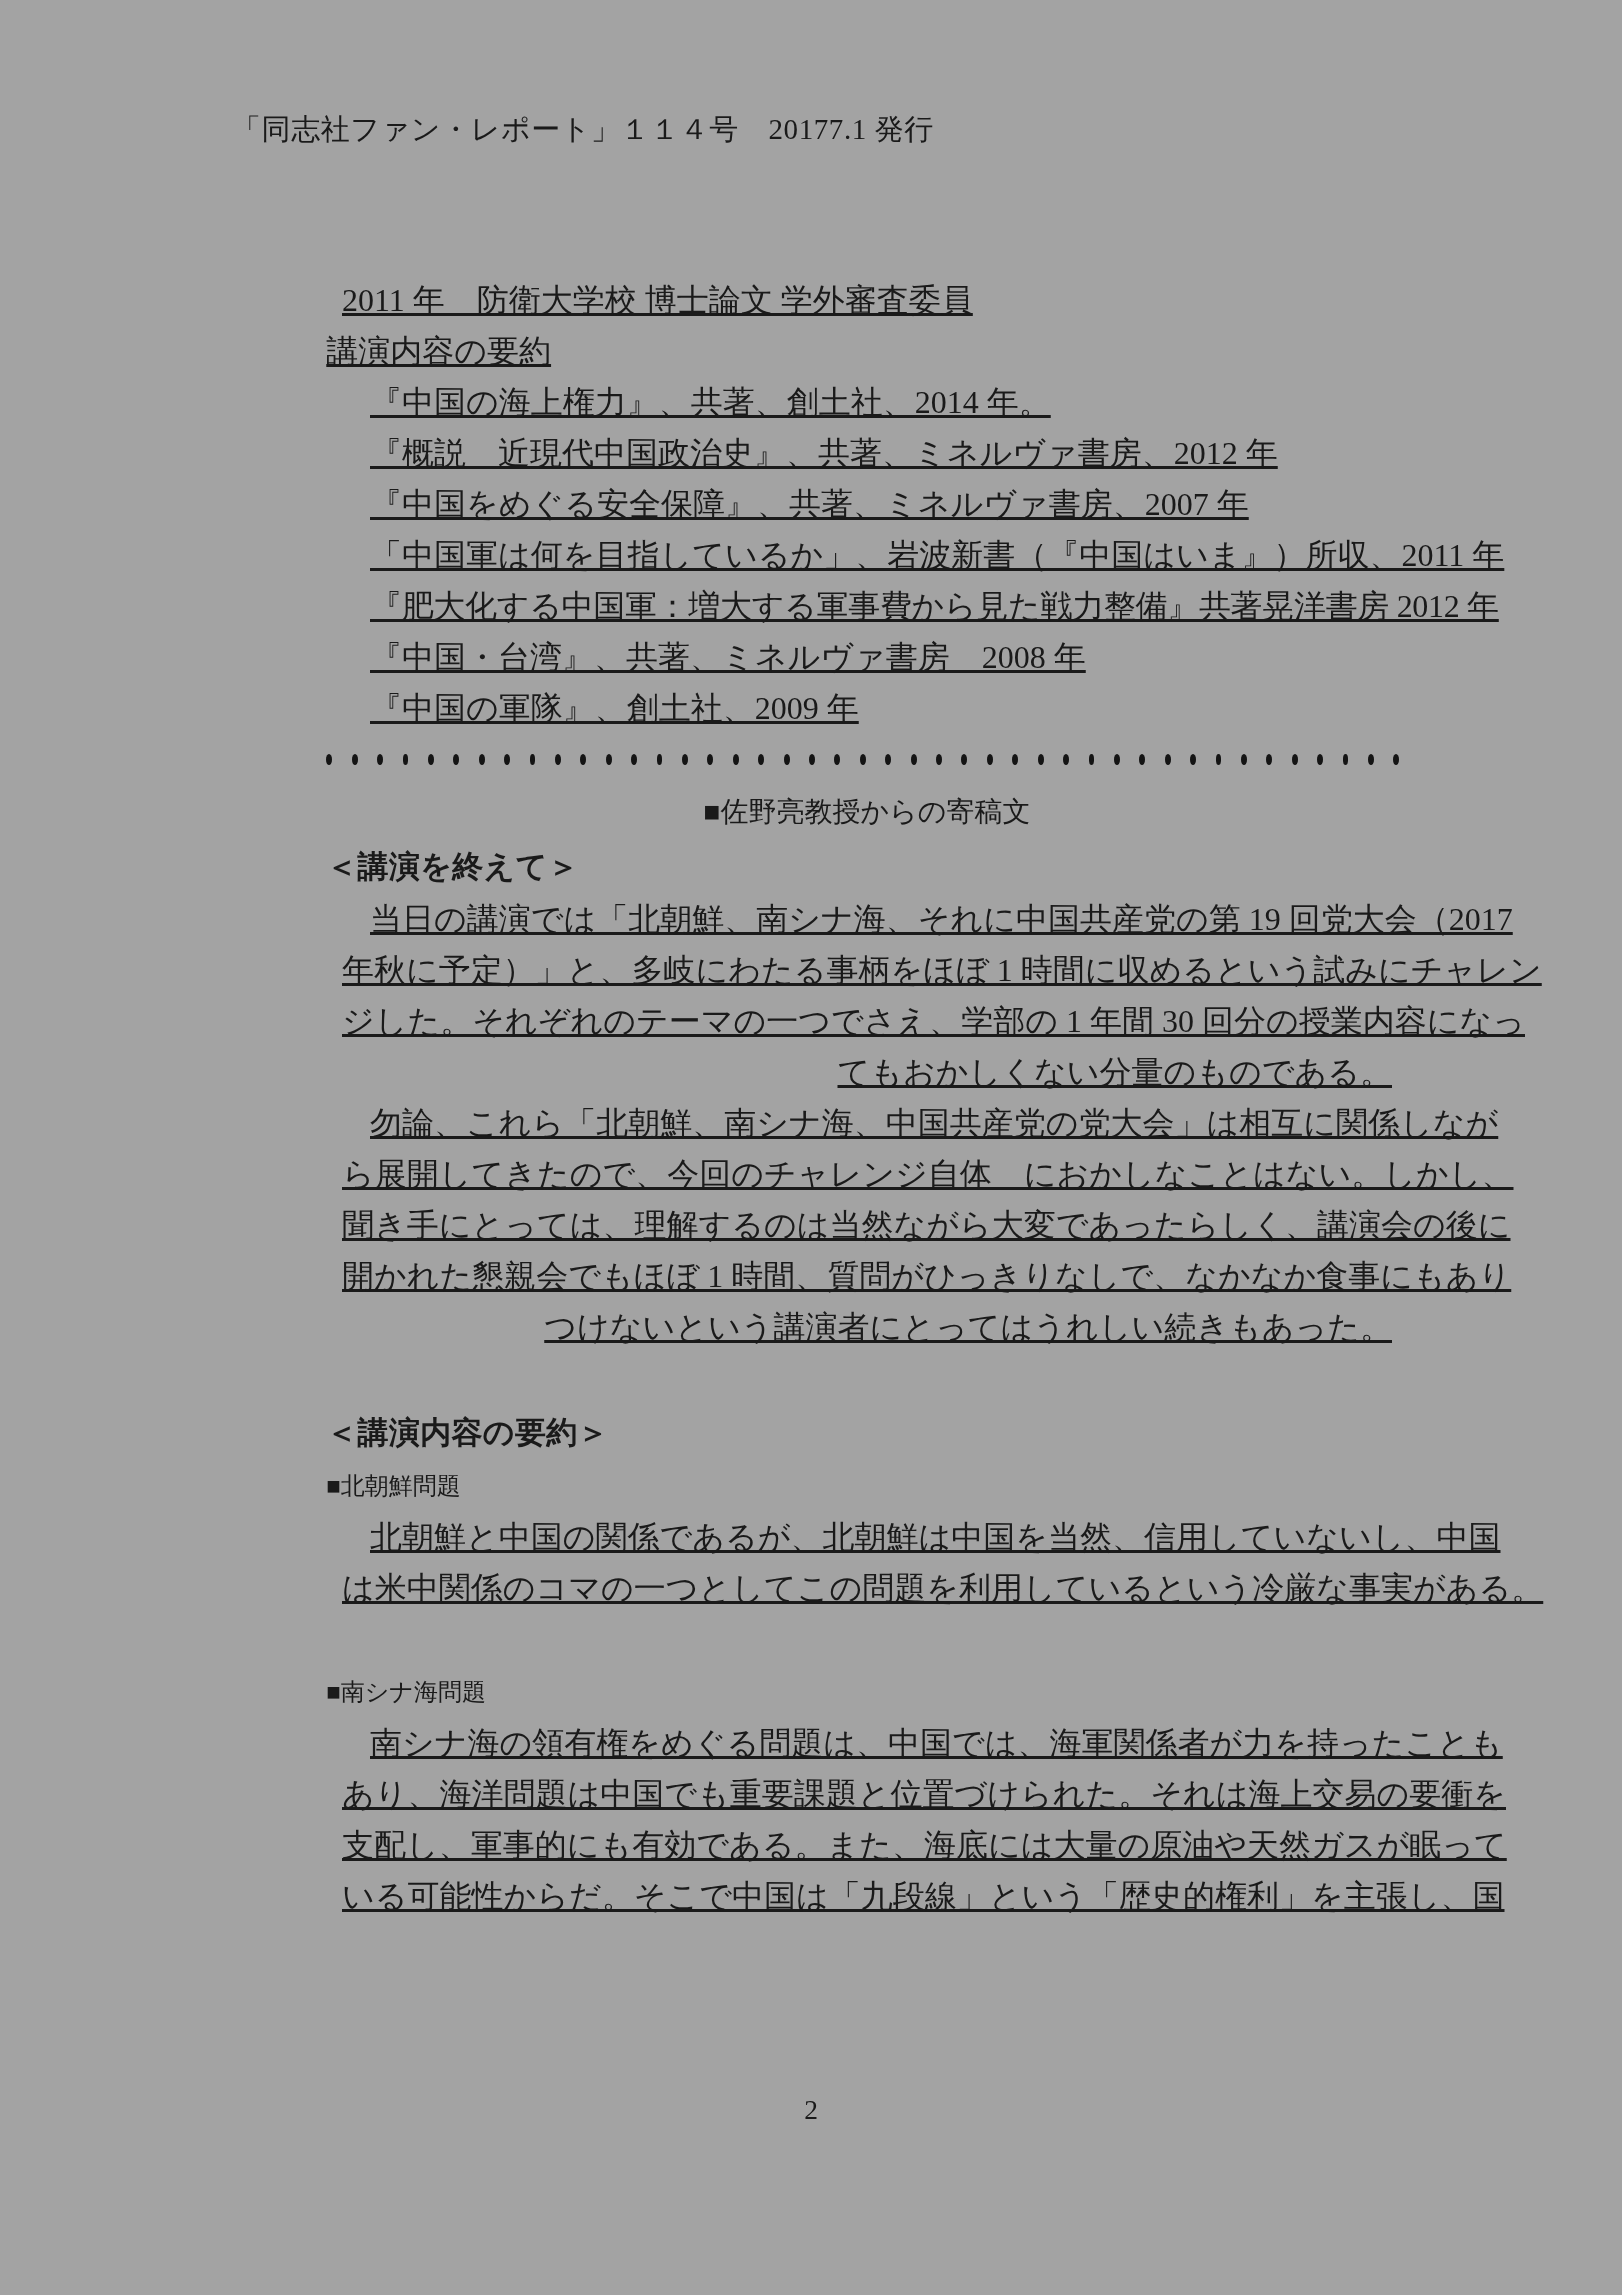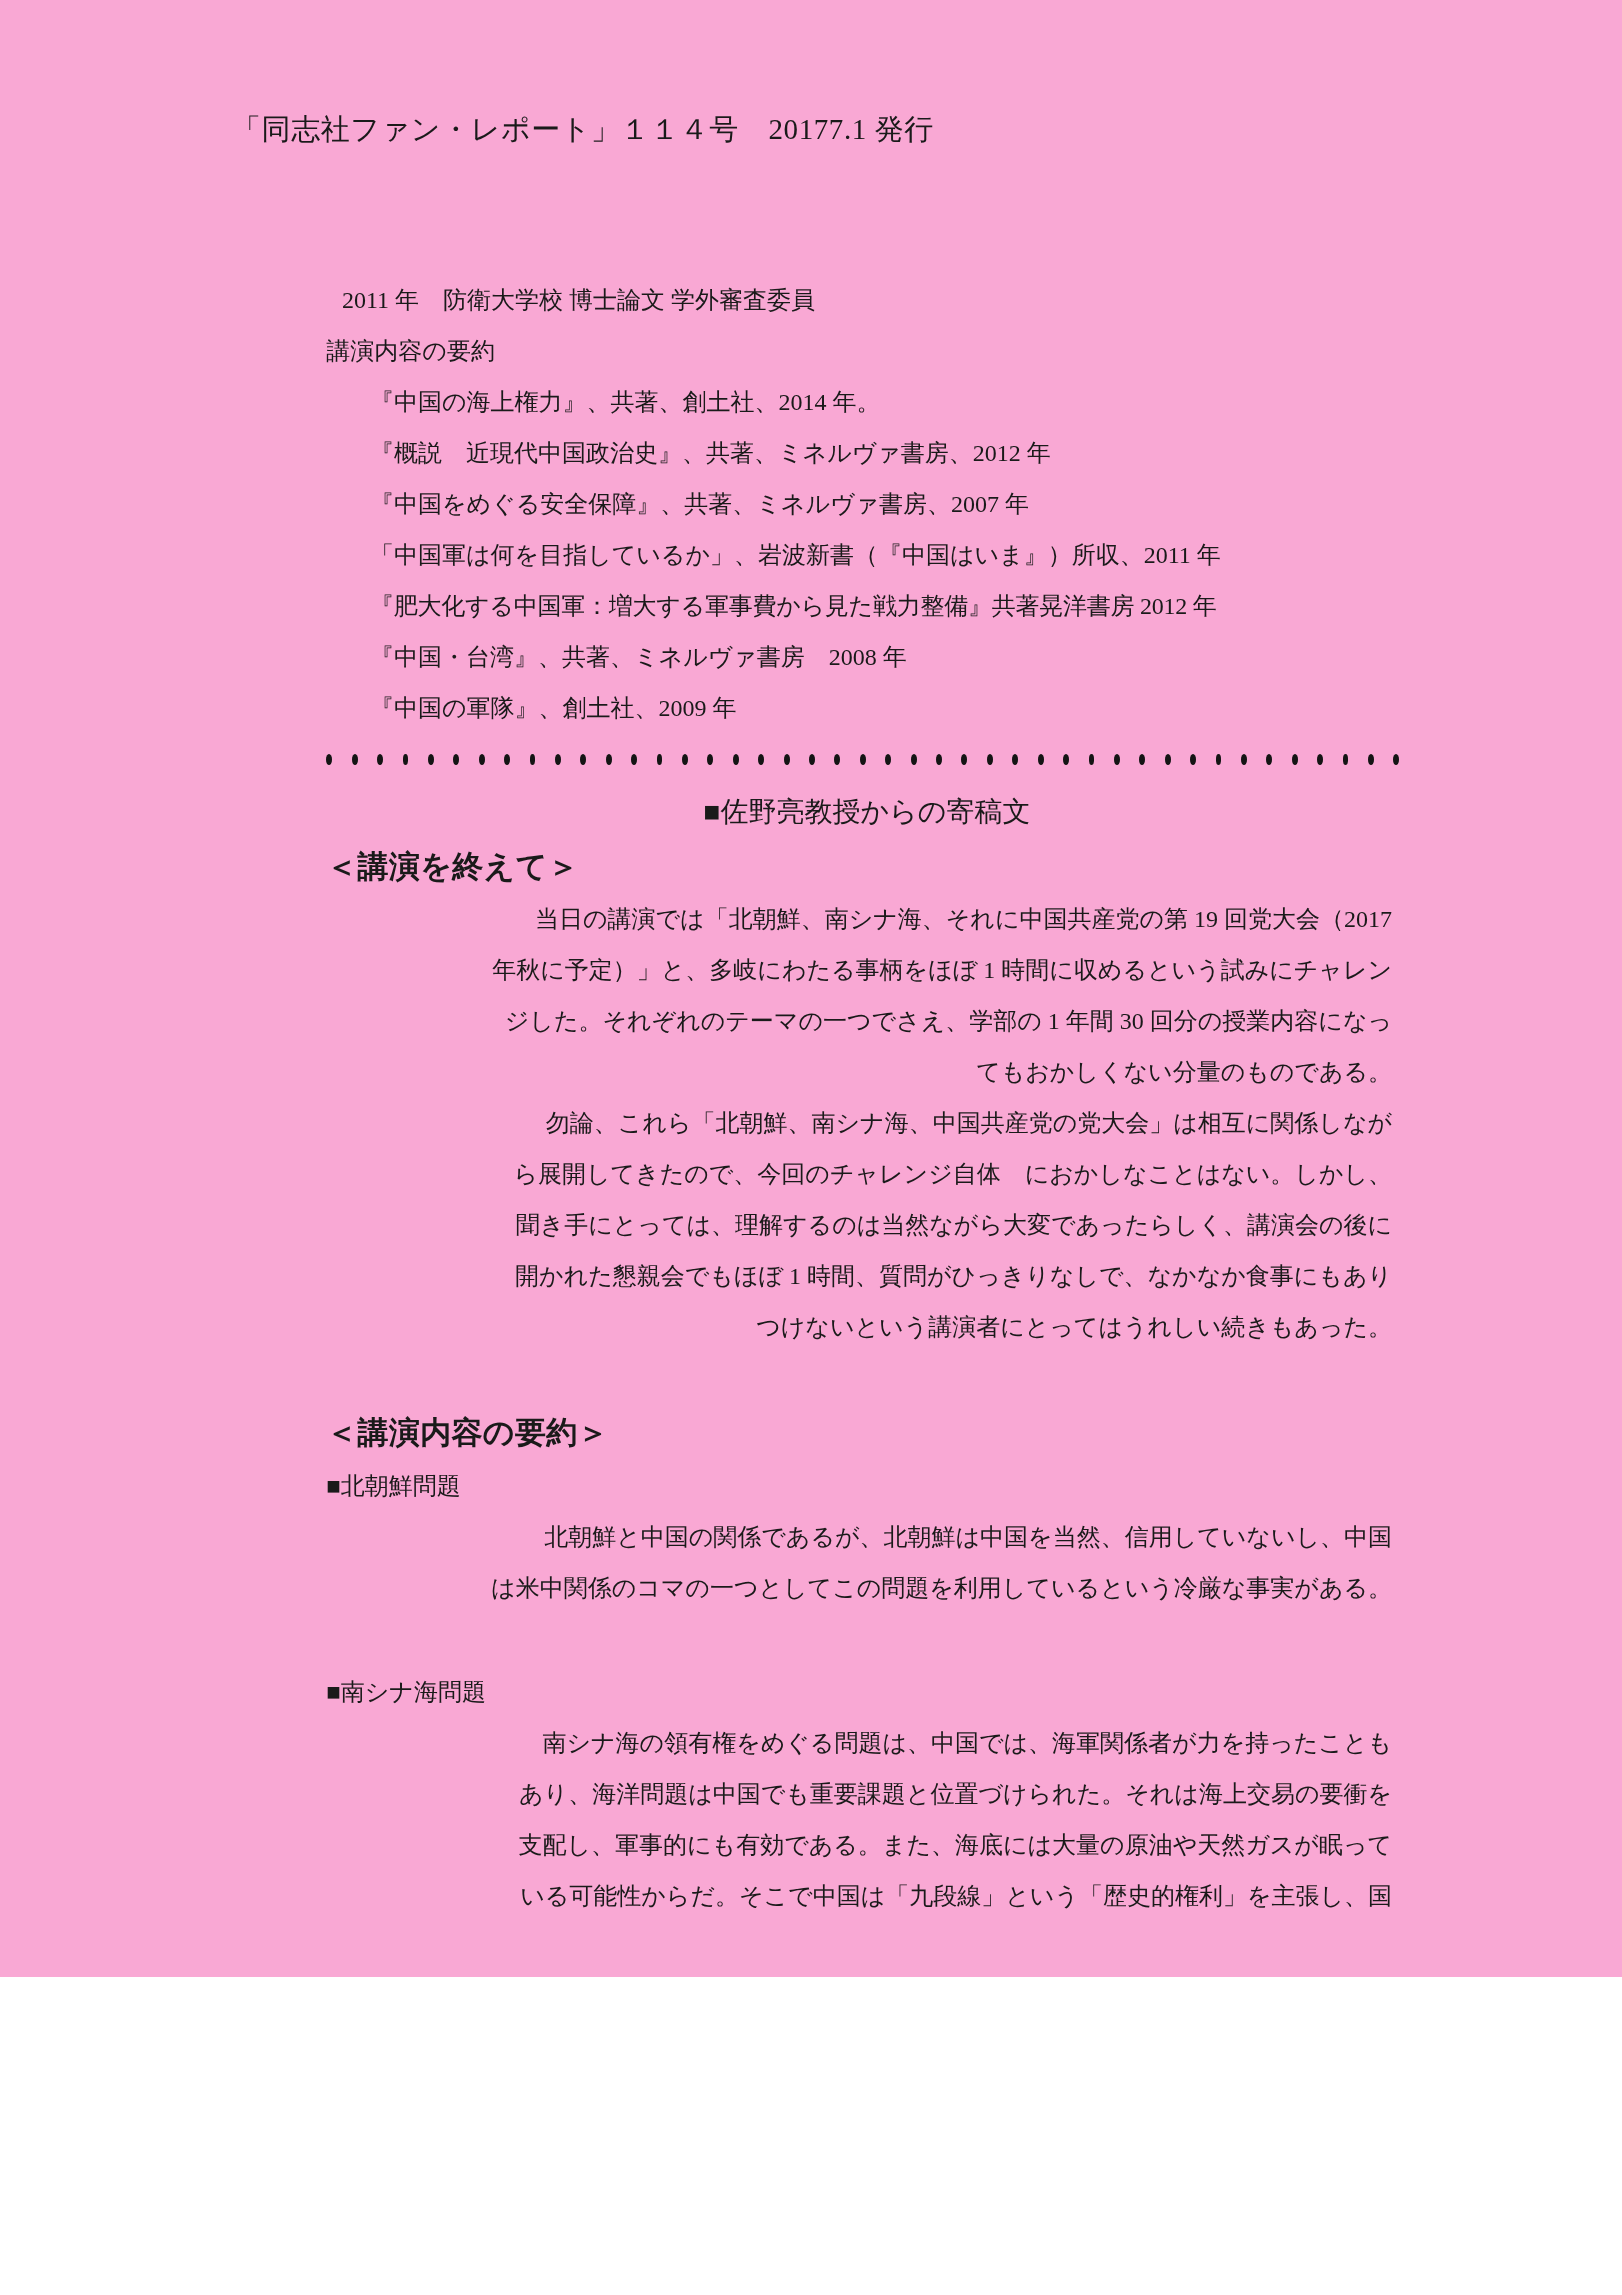--- a/index.html
+++ b/index.html
@@ -7,22 +7,22 @@
     padding: 0;
     background: #ffffff;
   }
   body {
     font-family: "Liberation Serif", "DejaVu Serif", serif;
     color: #1a1a1a;
   }
   .page {
     position: relative;
     width: 1622px;
-    height: 1977px;
-    background: #f9a8d4;
+    height: 2295px;
+    background: #a3a3a3;
     box-sizing: border-box;
     overflow: hidden;
   }
 
   
   .doc-header {
     position: absolute;
     left: 232px;
     top: 110px;
     font-size: 29px;
@@ -32,23 +32,24 @@
 
   
   .content {
     position: absolute;
     left: 342px;
     top: 275px;
     width: 1050px;
   }
 
   .line {
-    font-size: 24px;
+    font-size: 32px;
     line-height: 51px;
     white-space: nowrap;
+    text-decoration: underline;
   }
   .line.flush    { text-indent: 0; }
 
   .tight { letter-spacing: -0.01em; }
 
   
   .booklist { margin: 0; padding: 0; }
   .booklist .line { text-indent: 28px; }
 
   

